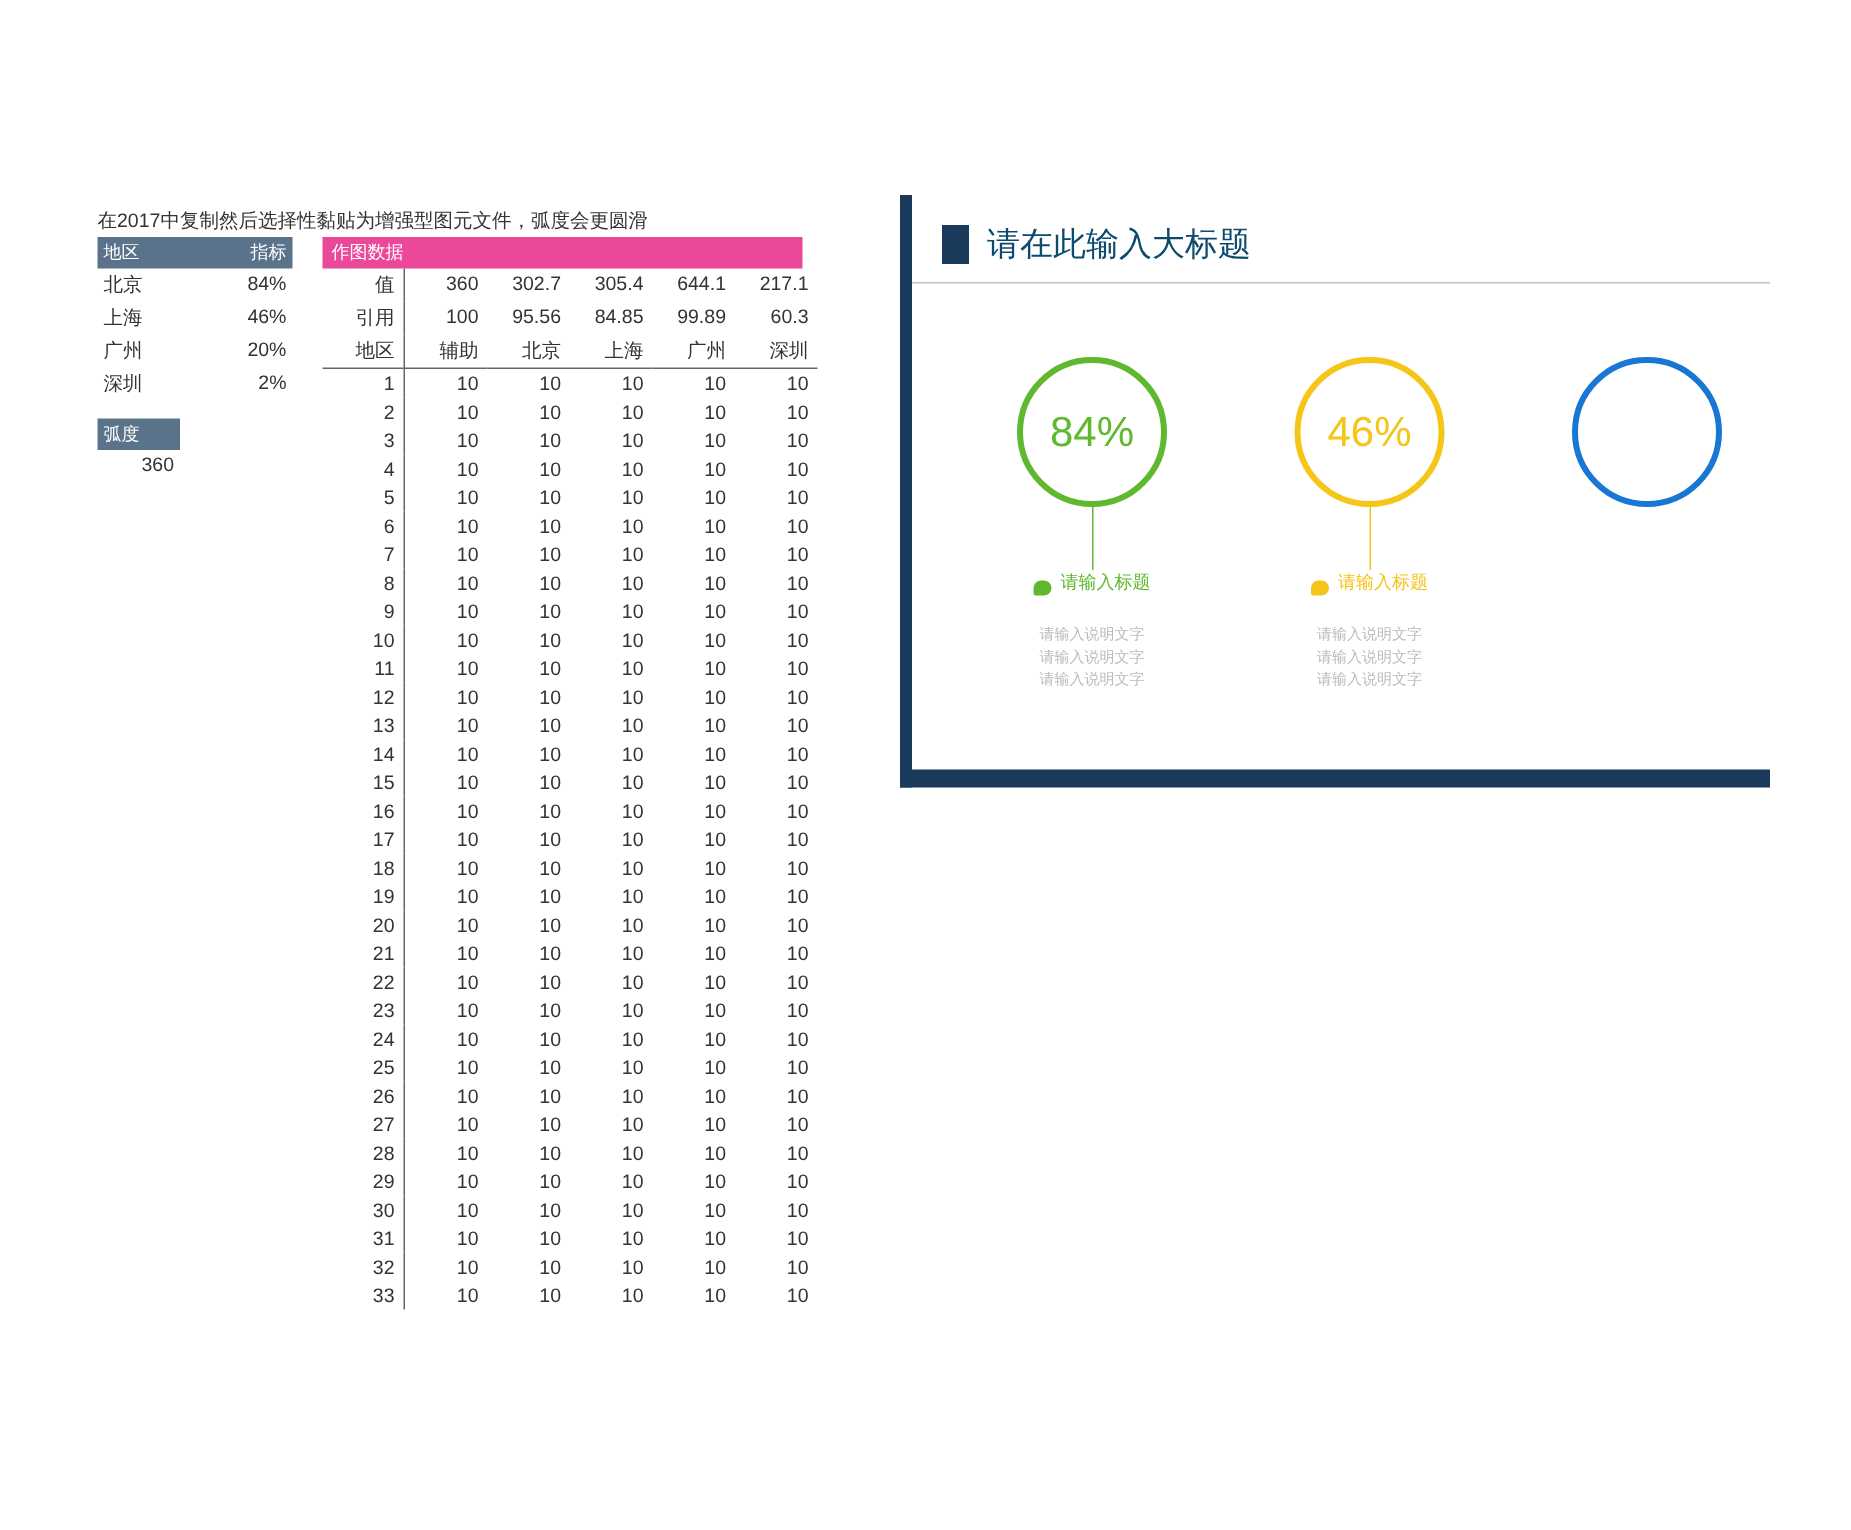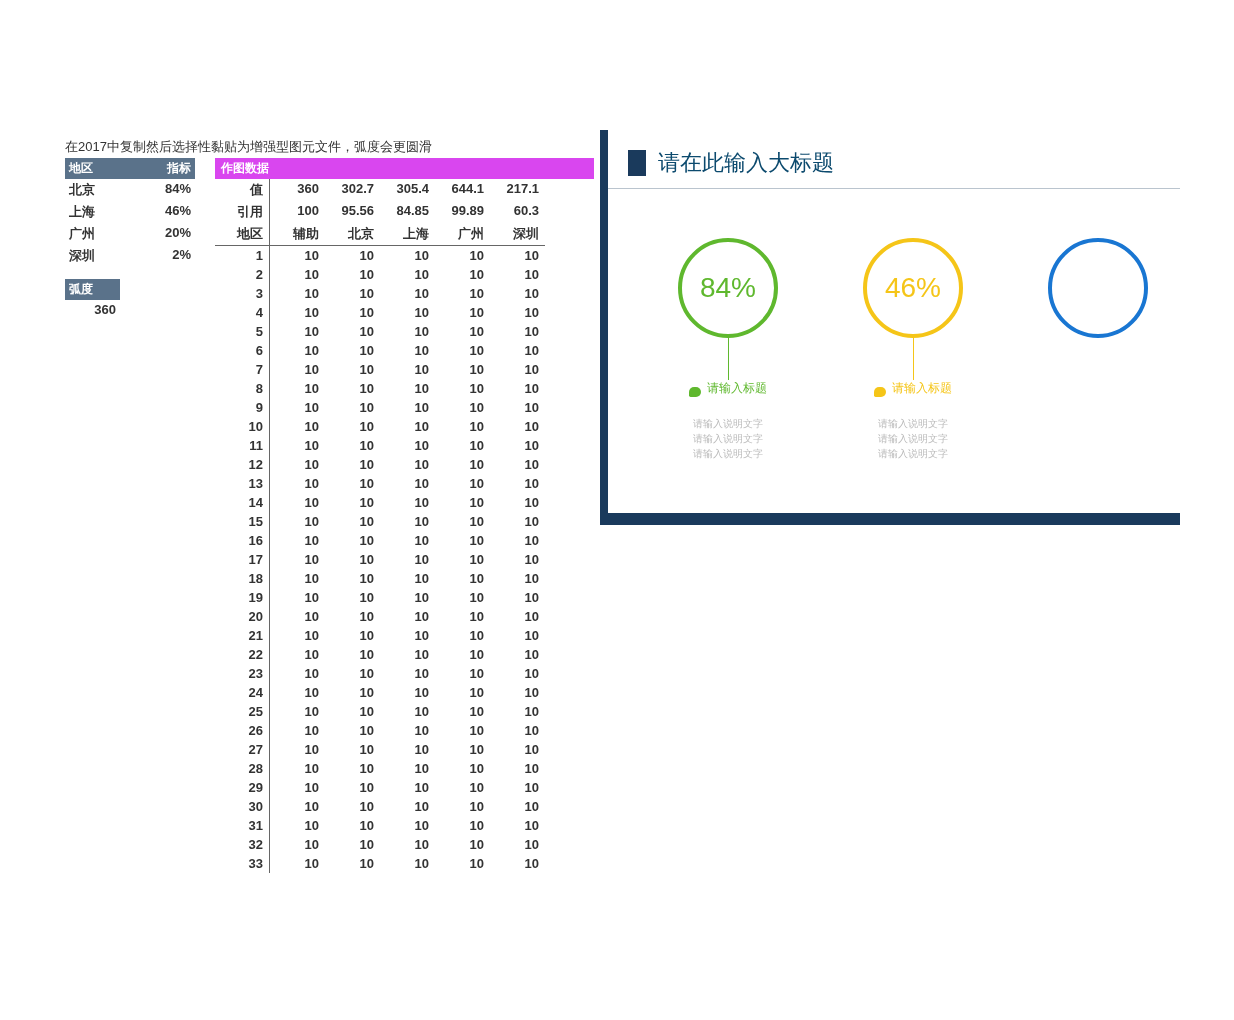--- a/index.html
+++ b/index.html
@@ -1,34 +1,34 @@
 <!DOCTYPE html>
 <html><head>
 <meta charset="utf-8">
 <style>
 * { box-sizing: border-box; margin: 0; padding: 0; }
 body { font-family: "Microsoft YaHei", Arial, sans-serif; font-size: 13px; color: #333; background: #fff; width: 1234px; height: 1020px; position: relative; }
-.container { display: flex; padding: 130px 0 0 65px; gap: 65px; font-weight: bold; }
+.container { display: flex; padding: 130px 0 0 65px; gap: 65px; }
 .left-panel { display: flex; gap: 20px; }
 .note { font-size: 13px; color: #333; margin-bottom: 8px; position: absolute; top: 138px; left: 65px; }
 
 
 .indicator-table { width: 130px; }
 .tbl-header { background: #5a728a; color: #fff; font-size: 12px; padding: 2px 4px; display: flex; }
 .tbl-header .col-a { width: 60%; }
 .tbl-header .col-b { width: 40%; text-align: right; }
 .tbl-row { display: flex; padding: 2px 4px; font-size: 13px; }
 .tbl-row .col-a { width: 60%; }
 .tbl-row .col-b { width: 40%; text-align: right; }
 .divider-hdr { background: #5a728a; color: #fff; font-size: 12px; padding: 2px 4px; margin-top: 12px; width: 55px; }
 .arc-val { padding: 2px 4px; text-align: right; width: 55px; }
 
 
 .plot-table { font-size: 13px; }
-.plot-hdr { background: #d946ef; color: #fff; font-size: 12px; padding: 2px 6px; width: 379px; }
+.plot-hdr { background: #ec4899; color: #fff; font-size: 12px; padding: 2px 6px; width: 320px; }
 .plot-grid { display: grid; grid-template-columns: 55px 55px 55px 55px 55px 55px; }
 .plot-grid .cell { text-align: right; padding: 2px 6px; border: none; }
 .plot-grid .idx { text-align: right; padding: 2px 6px; }
 .plot-grid .hdr-cell { text-align: right; padding: 2px 6px; font-size: 13px; }
 .br-right { border-right: 1px solid #666; }
 
 
 .chart-panel { position: absolute; left: 600px; top: 130px; width: 580px; height: 395px; background: #fff; border-left: 8px solid #1a3a5c; border-bottom: 12px solid #1a3a5c; overflow: hidden; }
 .chart-title-bar { display: flex; align-items: center; margin: 18px 0 0 20px; }
 .chart-title-block { width: 18px; height: 26px; background: #1a3a5c; margin-right: 12px; }

